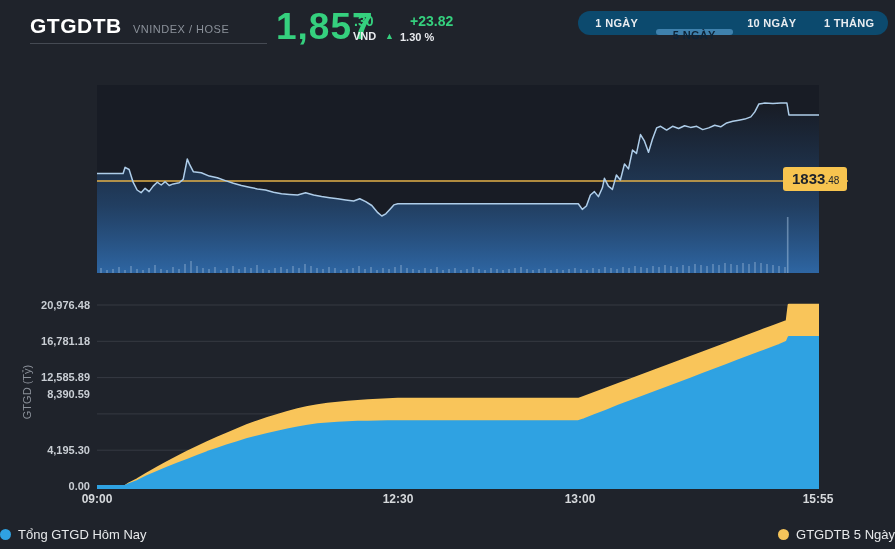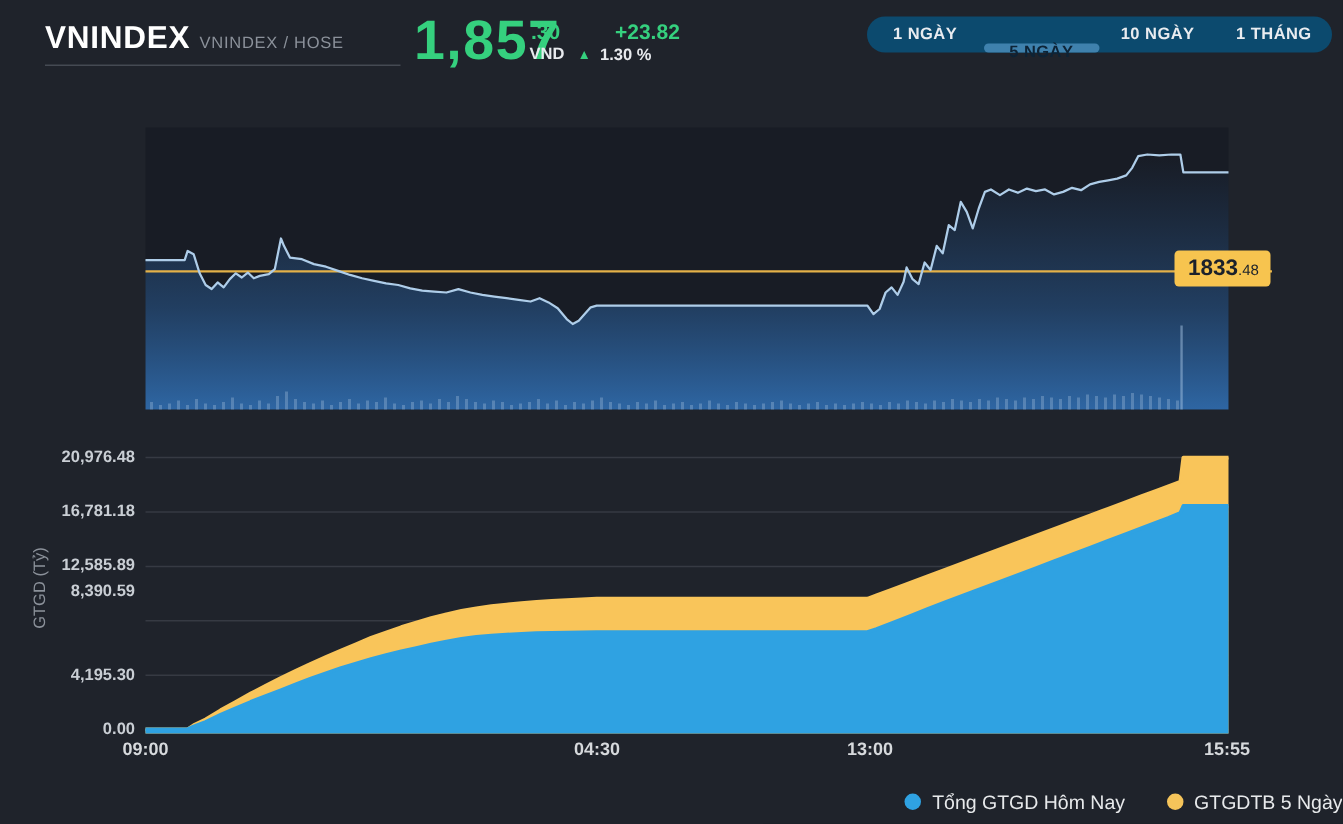--- a/index.html
+++ b/index.html
@@ -26,21 +26,21 @@
   .ref-label{left:783px;top:167px;background:#f7c44f;color:#1b212b;border-radius:3px;
              padding:3px 8px 4px 9px;display:flex;align-items:baseline;}
   .ref-int{font-size:15px;font-weight:bold;}
   .ref-dec{font-size:10px;font-weight:normal;}
   
   .ytick{width:72px;text-align:right;font-size:11px;font-weight:600;color:#c9ced4;}
   .xtick{width:60px;text-align:center;font-size:12px;font-weight:600;color:#d6d9dc;}
   .ylab{left:-18px;top:386px;width:90px;text-align:center;font-size:11px;color:#8b919a;
         transform:rotate(-90deg);}
   
-  .legend{left:0;top:527px;width:895px;display:flex;justify-content:flex-end;gap:28px;}
+  .legend{left:0;top:527px;width:895px;display:flex;justify-content:space-between;gap:28px;}
   .litem{display:flex;align-items:center;gap:7px;font-size:13px;color:#e7e9eb;}
   .dot{width:11px;height:11px;border-radius:50%;}
   svg{position:absolute;left:0;top:0;}
 </style>
 </head>
 <body>
 
 <div class="app">
 
   <svg id="price-svg" width="895" height="549">
@@ -178,21 +178,21 @@
       <line x1="97" y1="413.9" x2="819" y2="413.9" stroke="#363a43" stroke-width="1"></line>
       <line x1="97" y1="377.6" x2="819" y2="377.6" stroke="#363a43" stroke-width="1"></line>
       <line x1="97" y1="341.3" x2="819" y2="341.3" stroke="#363a43" stroke-width="1"></line>
       <line x1="97" y1="305.0" x2="819" y2="305.0" stroke="#363a43" stroke-width="1"></line>
       <path d="M97,489L97.0,486.2L125.1,486.2L129.1,483.5L137.1,479.6L147.1,473.5L157.2,467.9L167.2,462.3L177.2,457.1L187.3,451.9L197.3,447.1L207.3,442.4L217.3,438.0L227.4,433.7L237.4,429.4L247.4,425.1L257.4,421.6L267.5,418.1L277.5,415.1L287.5,412.1L297.6,409.5L307.6,407.3L317.6,405.6L327.6,404.1L337.7,403.0L347.7,402.1L357.7,401.3L367.8,400.6L377.8,400.1L387.8,399.5L397.8,399.1L578.3,399.1L584.4,396.9L594.4,393.1L606.4,388.6L618.4,384.1L630.5,379.6L642.5,375.1L654.5,370.6L666.6,366.1L678.6,361.6L690.6,357.1L702.7,352.6L714.7,348.1L726.7,343.6L738.8,339.1L750.8,334.6L760.8,330.8L770.9,327.1L778.9,324.2L786.9,321.2L788.9,305.0L819.0,305.0L819,489Z" fill="#f9c55a"></path>
       <path d="M97.0,486.2L125.1,486.2L129.1,483.5L137.1,479.6L147.1,473.5L157.2,467.9L167.2,462.3L177.2,457.1L187.3,451.9L197.3,447.1L207.3,442.4L217.3,438.0L227.4,433.7L237.4,429.4L247.4,425.1L257.4,421.6L267.5,418.1L277.5,415.1L287.5,412.1L297.6,409.5L307.6,407.3L317.6,405.6L327.6,404.1L337.7,403.0L347.7,402.1L357.7,401.3L367.8,400.6L377.8,400.1L387.8,399.5L397.8,399.1L578.3,399.1L584.4,396.9L594.4,393.1L606.4,388.6L618.4,384.1L630.5,379.6L642.5,375.1L654.5,370.6L666.6,366.1L678.6,361.6L690.6,357.1L702.7,352.6L714.7,348.1L726.7,343.6L738.8,339.1L750.8,334.6L760.8,330.8L770.9,327.1L778.9,324.2L786.9,321.2L788.9,305.0L819.0,305.0" fill="none" stroke="#f9c55a" stroke-width="2.5" stroke-linejoin="round"></path>
       <path d="M97,489L97.0,486.2L125.1,486.2L129.1,484.3L137.1,481.3L147.1,476.5L157.2,472.2L167.2,467.9L177.2,464.0L187.3,460.1L197.3,456.2L207.3,452.3L217.3,448.9L227.4,445.4L237.4,442.4L247.4,439.3L257.4,436.7L267.5,434.2L277.5,432.0L287.5,429.8L297.6,427.7L307.6,425.9L317.6,424.6L327.6,423.8L337.7,423.1L347.7,422.6L357.7,422.1L367.8,421.9L377.8,421.7L387.8,421.6L397.8,421.4L578.3,421.4L584.4,419.4L594.4,415.5L606.4,410.8L618.4,406.0L630.5,401.4L642.5,396.9L654.5,392.4L666.6,387.8L678.6,383.3L690.6,378.8L702.7,374.2L714.7,369.7L726.7,365.1L738.8,360.5L750.8,356.0L760.8,352.2L770.9,348.4L778.9,345.4L786.9,342.0L788.9,337.3L819.0,337.3L819,489Z" fill="#2fa2e2"></path>
       <path d="M97.0,486.2L125.1,486.2L129.1,484.3L137.1,481.3L147.1,476.5L157.2,472.2L167.2,467.9L177.2,464.0L187.3,460.1L197.3,456.2L207.3,452.3L217.3,448.9L227.4,445.4L237.4,442.4L247.4,439.3L257.4,436.7L267.5,434.2L277.5,432.0L287.5,429.8L297.6,427.7L307.6,425.9L317.6,424.6L327.6,423.8L337.7,423.1L347.7,422.6L357.7,422.1L367.8,421.9L377.8,421.7L387.8,421.6L397.8,421.4L578.3,421.4L584.4,419.4L594.4,415.5L606.4,410.8L618.4,406.0L630.5,401.4L642.5,396.9L654.5,392.4L666.6,387.8L678.6,383.3L690.6,378.8L702.7,374.2L714.7,369.7L726.7,365.1L738.8,360.5L750.8,356.0L760.8,352.2L770.9,348.4L778.9,345.4L786.9,342.0L788.9,337.3L819.0,337.3" fill="none" stroke="#2fa2e2" stroke-width="2.5" stroke-linejoin="round"></path>
     </svg>
 
-  <div class="abs title">VNINDEX</div>
+  <div class="abs title">GTGDTB</div>
   <div class="abs subtitle">VNINDEX / HOSE</div>
   <div class="abs hr"></div>
 
   <div class="abs big-price">1,857</div>
   <div class="abs dec">.30</div>
   <div class="abs vnd">VND</div>
   <div class="abs chg">+23.82</div>
   <div class="abs tri">▲</div>
   <div class="abs pct">1.30 %</div>
 
@@ -210,21 +210,21 @@
 
   <div class="abs ytick" style="left:18px;top:480px">0.00</div>
   <div class="abs ytick" style="left:18px;top:444px">4,195.30</div>
   <div class="abs ytick" style="left:18px;top:388px">8,390.59</div>
   <div class="abs ytick" style="left:18px;top:371px">12,585.89</div>
   <div class="abs ytick" style="left:18px;top:335px">16,781.18</div>
   <div class="abs ytick" style="left:18px;top:299px">20,976.48</div>
   <div class="abs ylab">GTGD (Tỷ)</div>
 
   <div class="abs xtick" style="left:67px;top:492px">09:00</div>
-  <div class="abs xtick" style="left:368px;top:492px">04:30</div>
+  <div class="abs xtick" style="left:368px;top:492px">12:30</div>
   <div class="abs xtick" style="left:550px;top:492px">13:00</div>
   <div class="abs xtick" style="left:788px;top:492px">15:55</div>
 
   <div class="legend abs">
     <div class="litem">
       <span class="dot" id="dot0" style="background: rgb(47, 162, 226);"></span>
       <span>Tổng GTGD Hôm Nay</span>
     </div>
     <div class="litem">
       <span class="dot" id="dot1" style="background: rgb(245, 196, 90);"></span>

